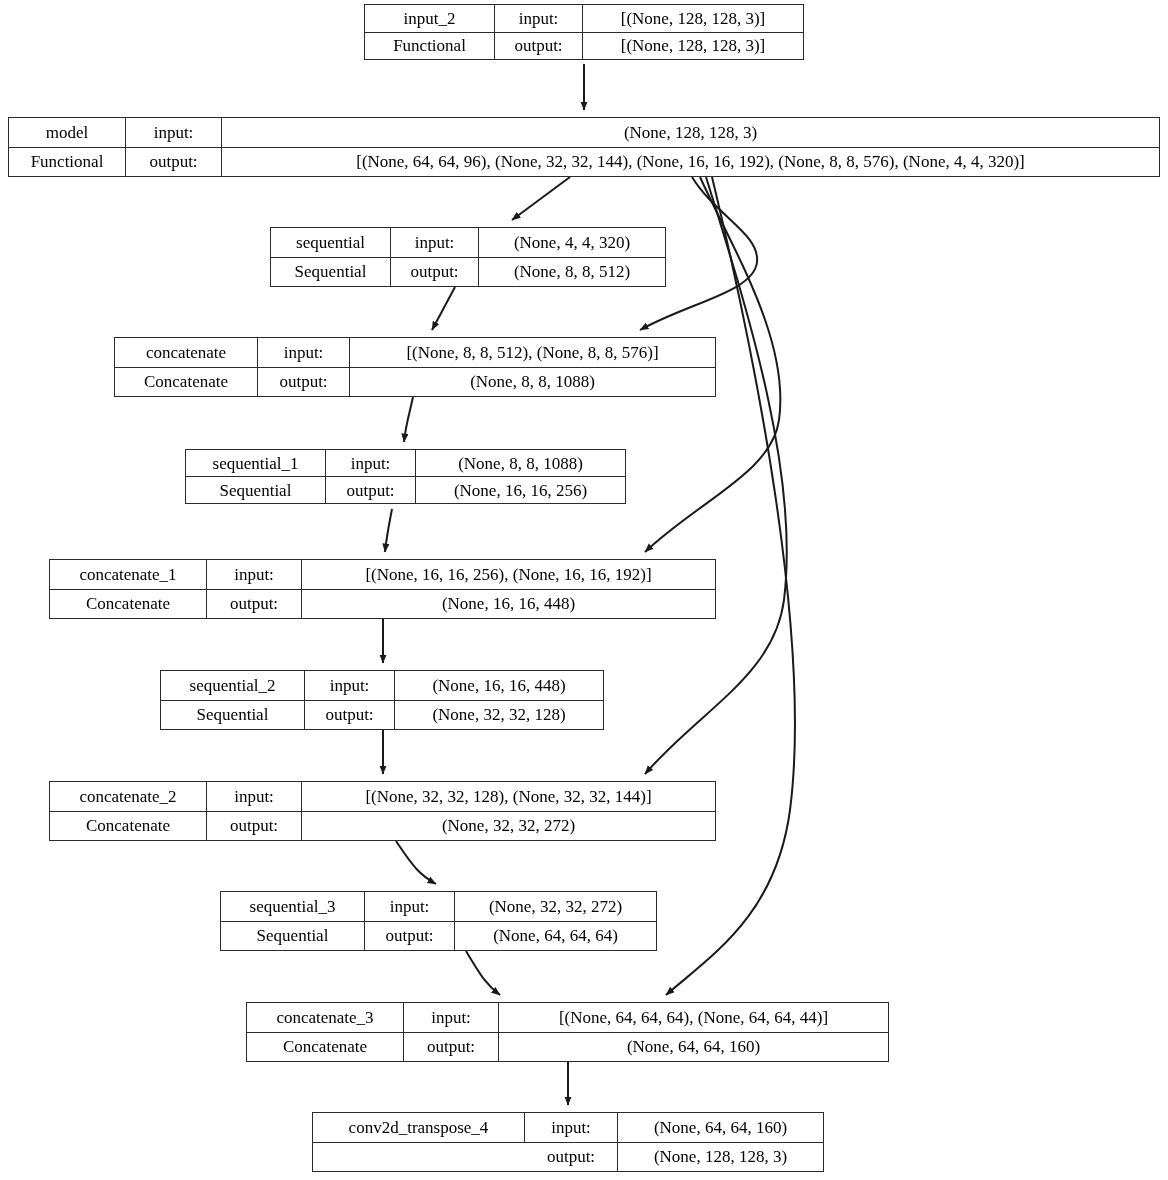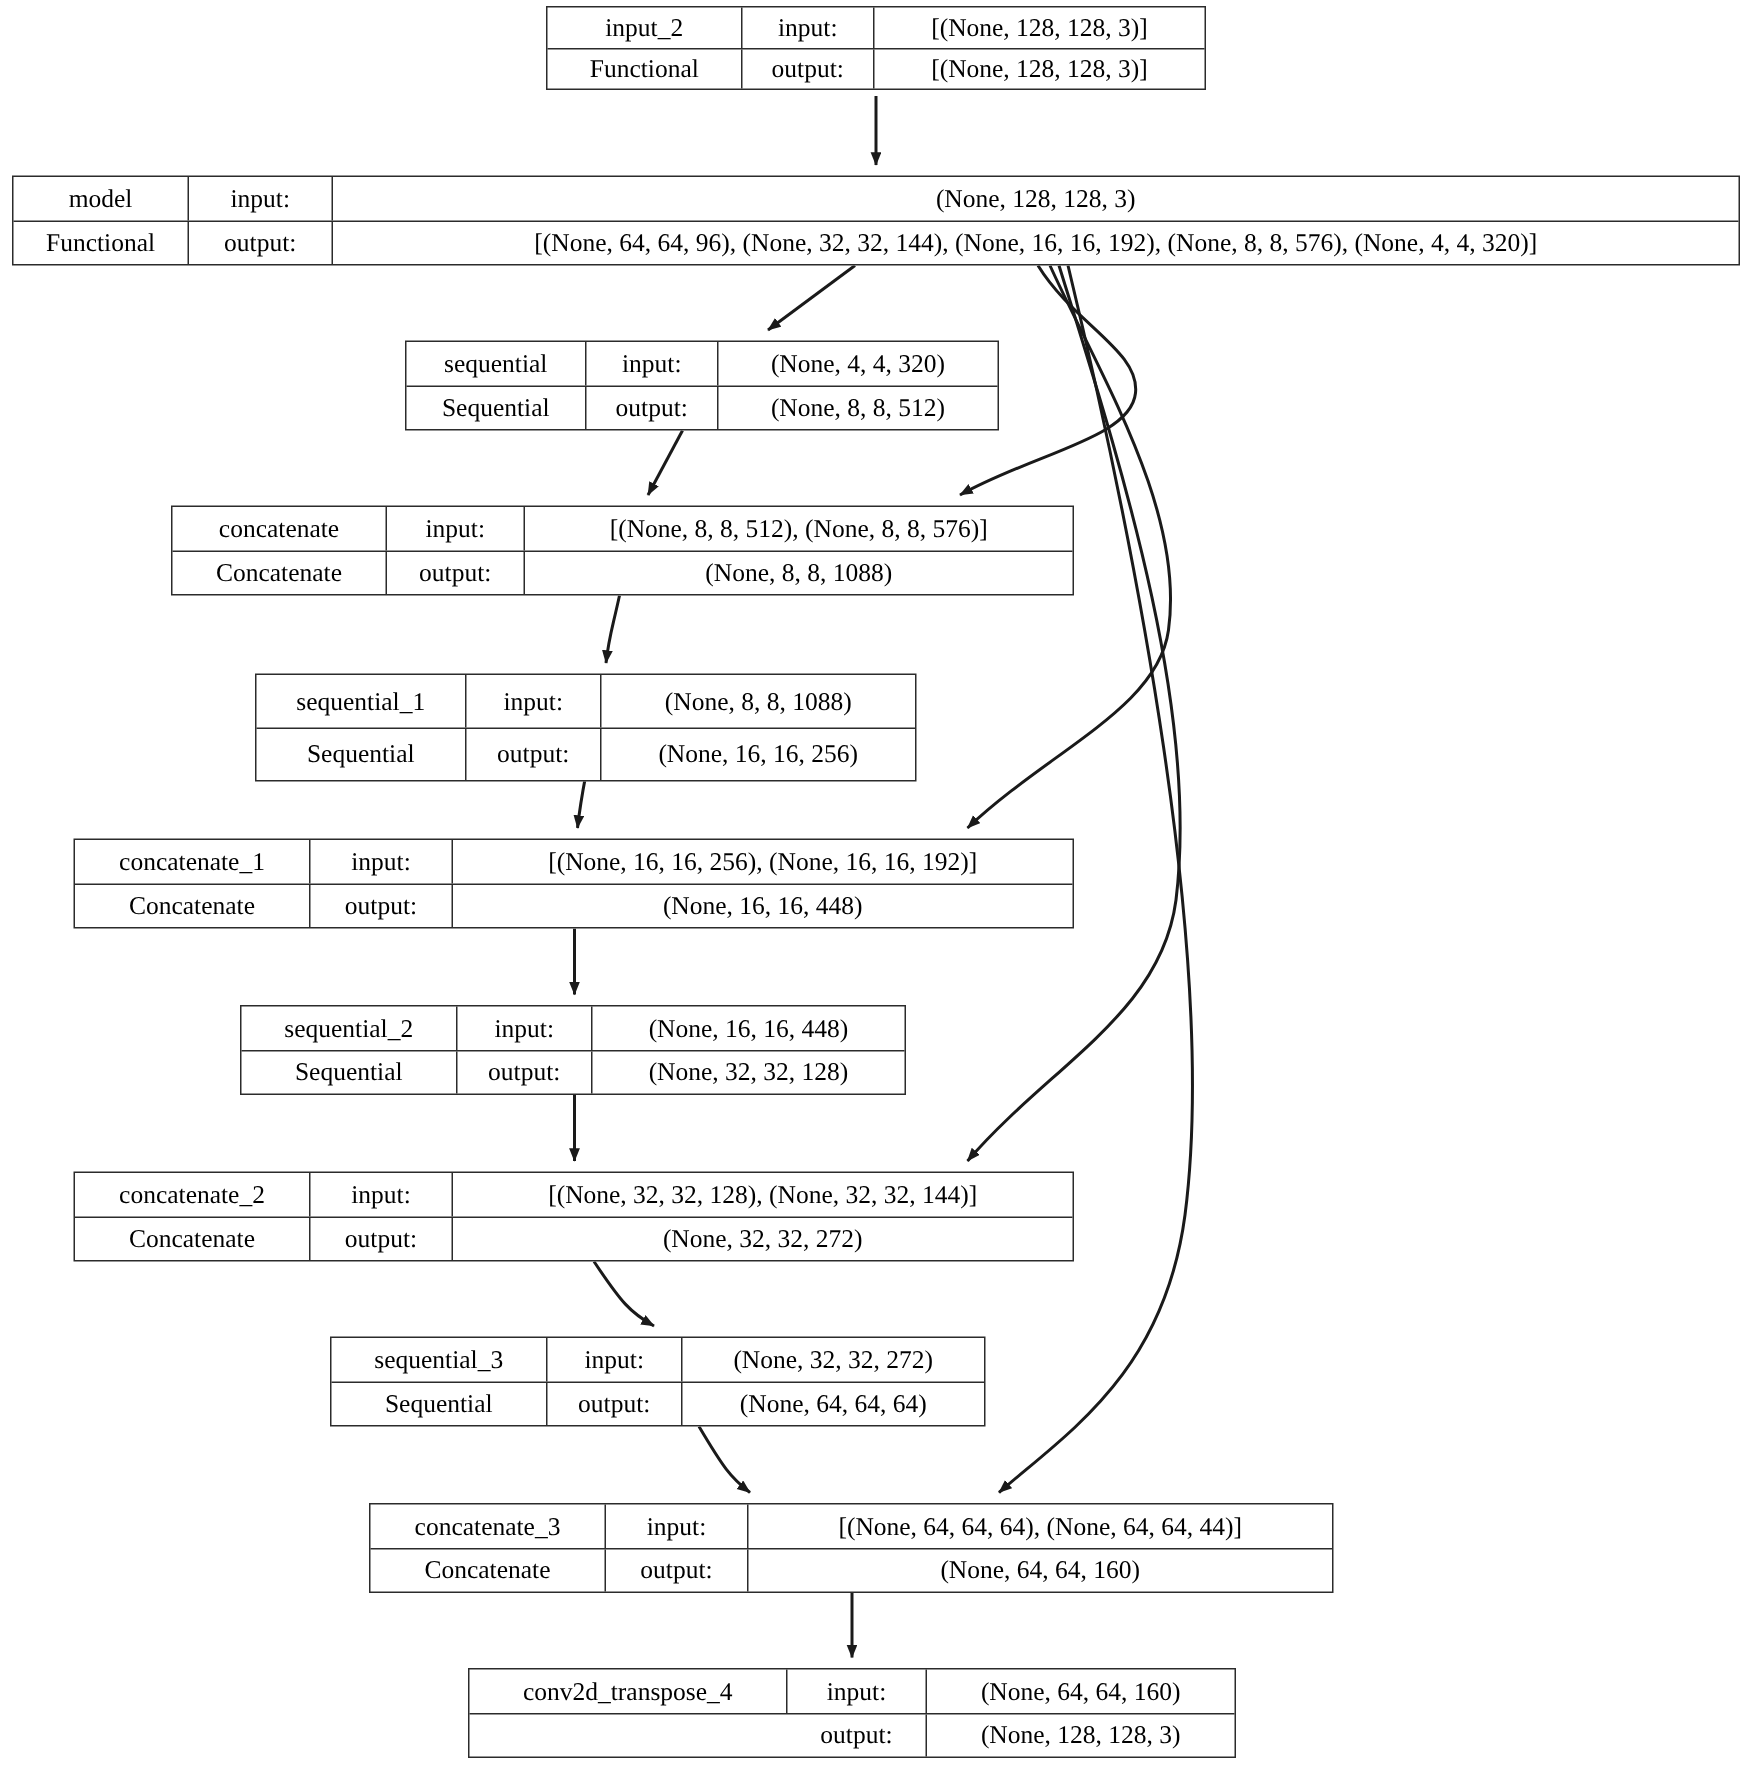--- a/index.html
+++ b/index.html
@@ -151,21 +151,21 @@
           <div class="cell cell-name" style="width: 143px; flex: 0 0 143px;">concatenate</div>
           <div class="cell cell-io" style="width: 92px; flex: 0 0 92px;">input:</div>
           <div class="cell cell-shape">[(None, 8, 8, 512), (None, 8, 8, 576)]</div>
         </div>
         <div class="node-row row-bottom">
           <div class="cell cell-name" style="width: 143px; flex: 0 0 143px;">Concatenate</div>
           <div class="cell cell-io" style="width: 92px; flex: 0 0 92px;">output:</div>
           <div class="cell cell-shape">(None, 8, 8, 1088)</div>
         </div>
       </div>
-      <div class="node" style="left: 170px; top: 449px; width: 441px; height: 72px; justify-content: center;">
+      <div class="node" style="left: 185px; top: 449px; width: 441px; height: 55px; justify-content: center;">
         <div class="node-row row-top">
           <div class="cell cell-name" style="width: 140px; flex: 0 0 140px;">sequential_1</div>
           <div class="cell cell-io" style="width: 90px; flex: 0 0 90px;">input:</div>
           <div class="cell cell-shape">(None, 8, 8, 1088)</div>
         </div>
         <div class="node-row row-bottom">
           <div class="cell cell-name" style="width: 140px; flex: 0 0 140px;">Sequential</div>
           <div class="cell cell-io" style="width: 90px; flex: 0 0 90px;">output:</div>
           <div class="cell cell-shape">(None, 16, 16, 256)</div>
         </div>

